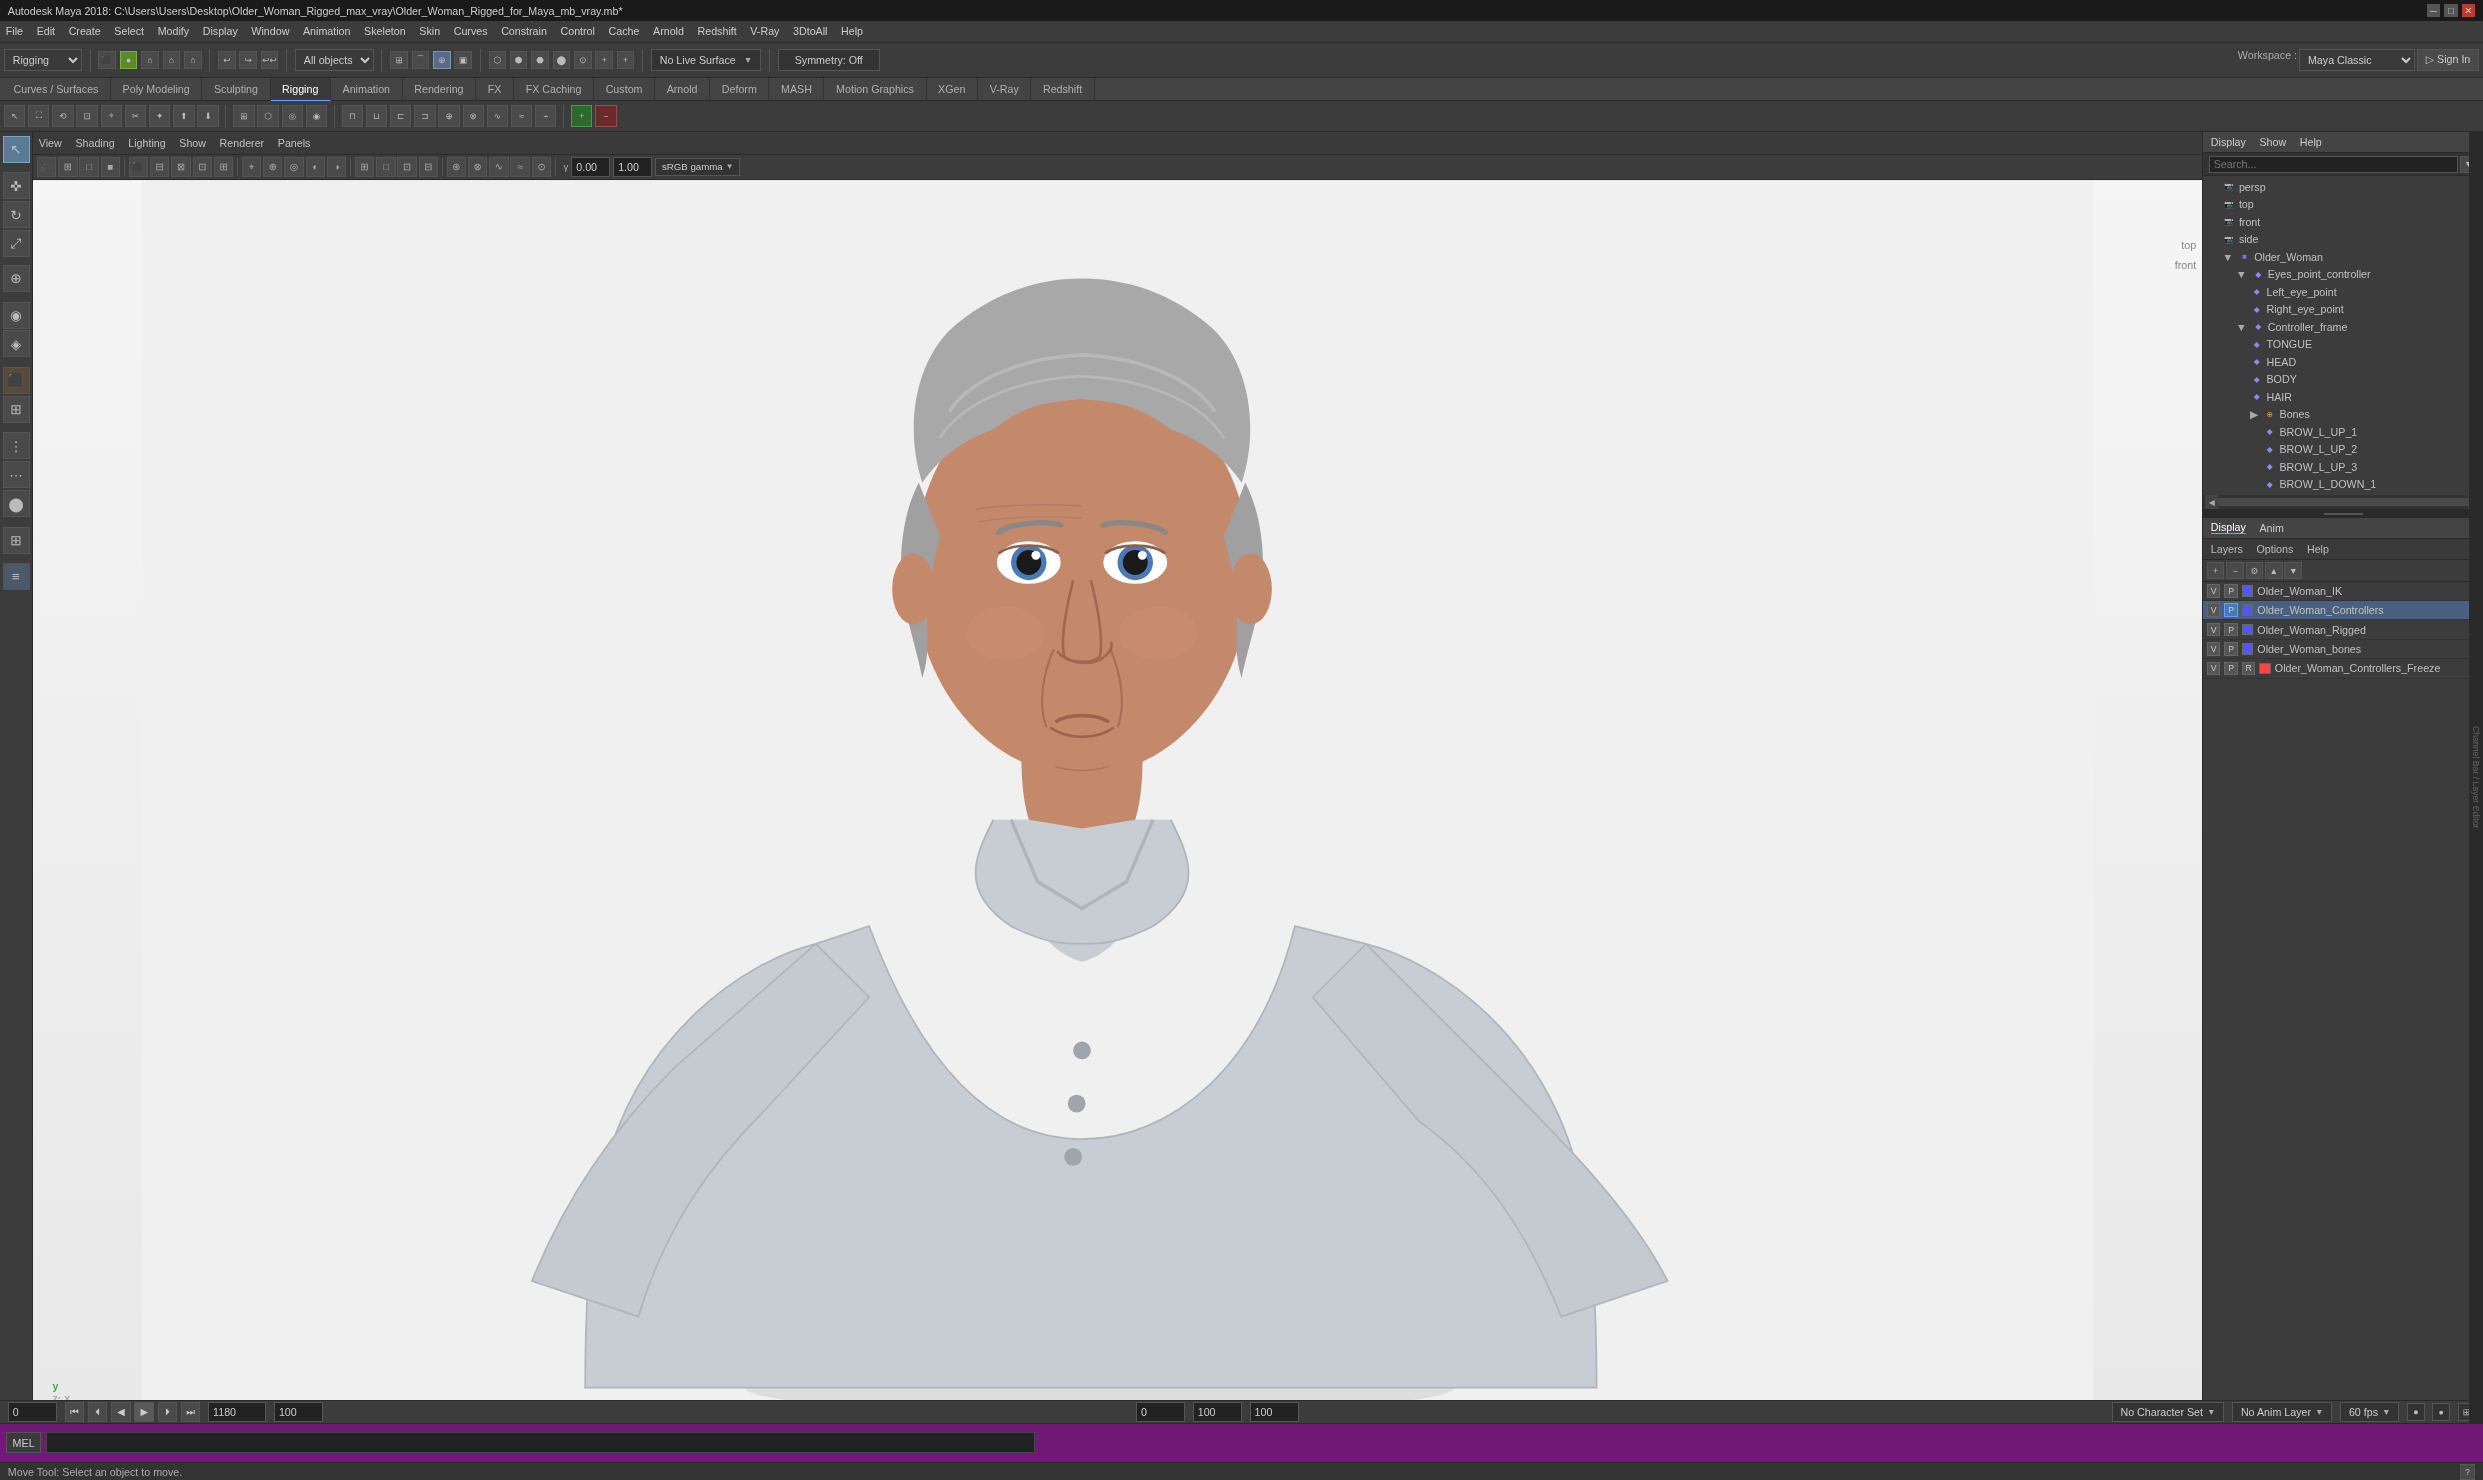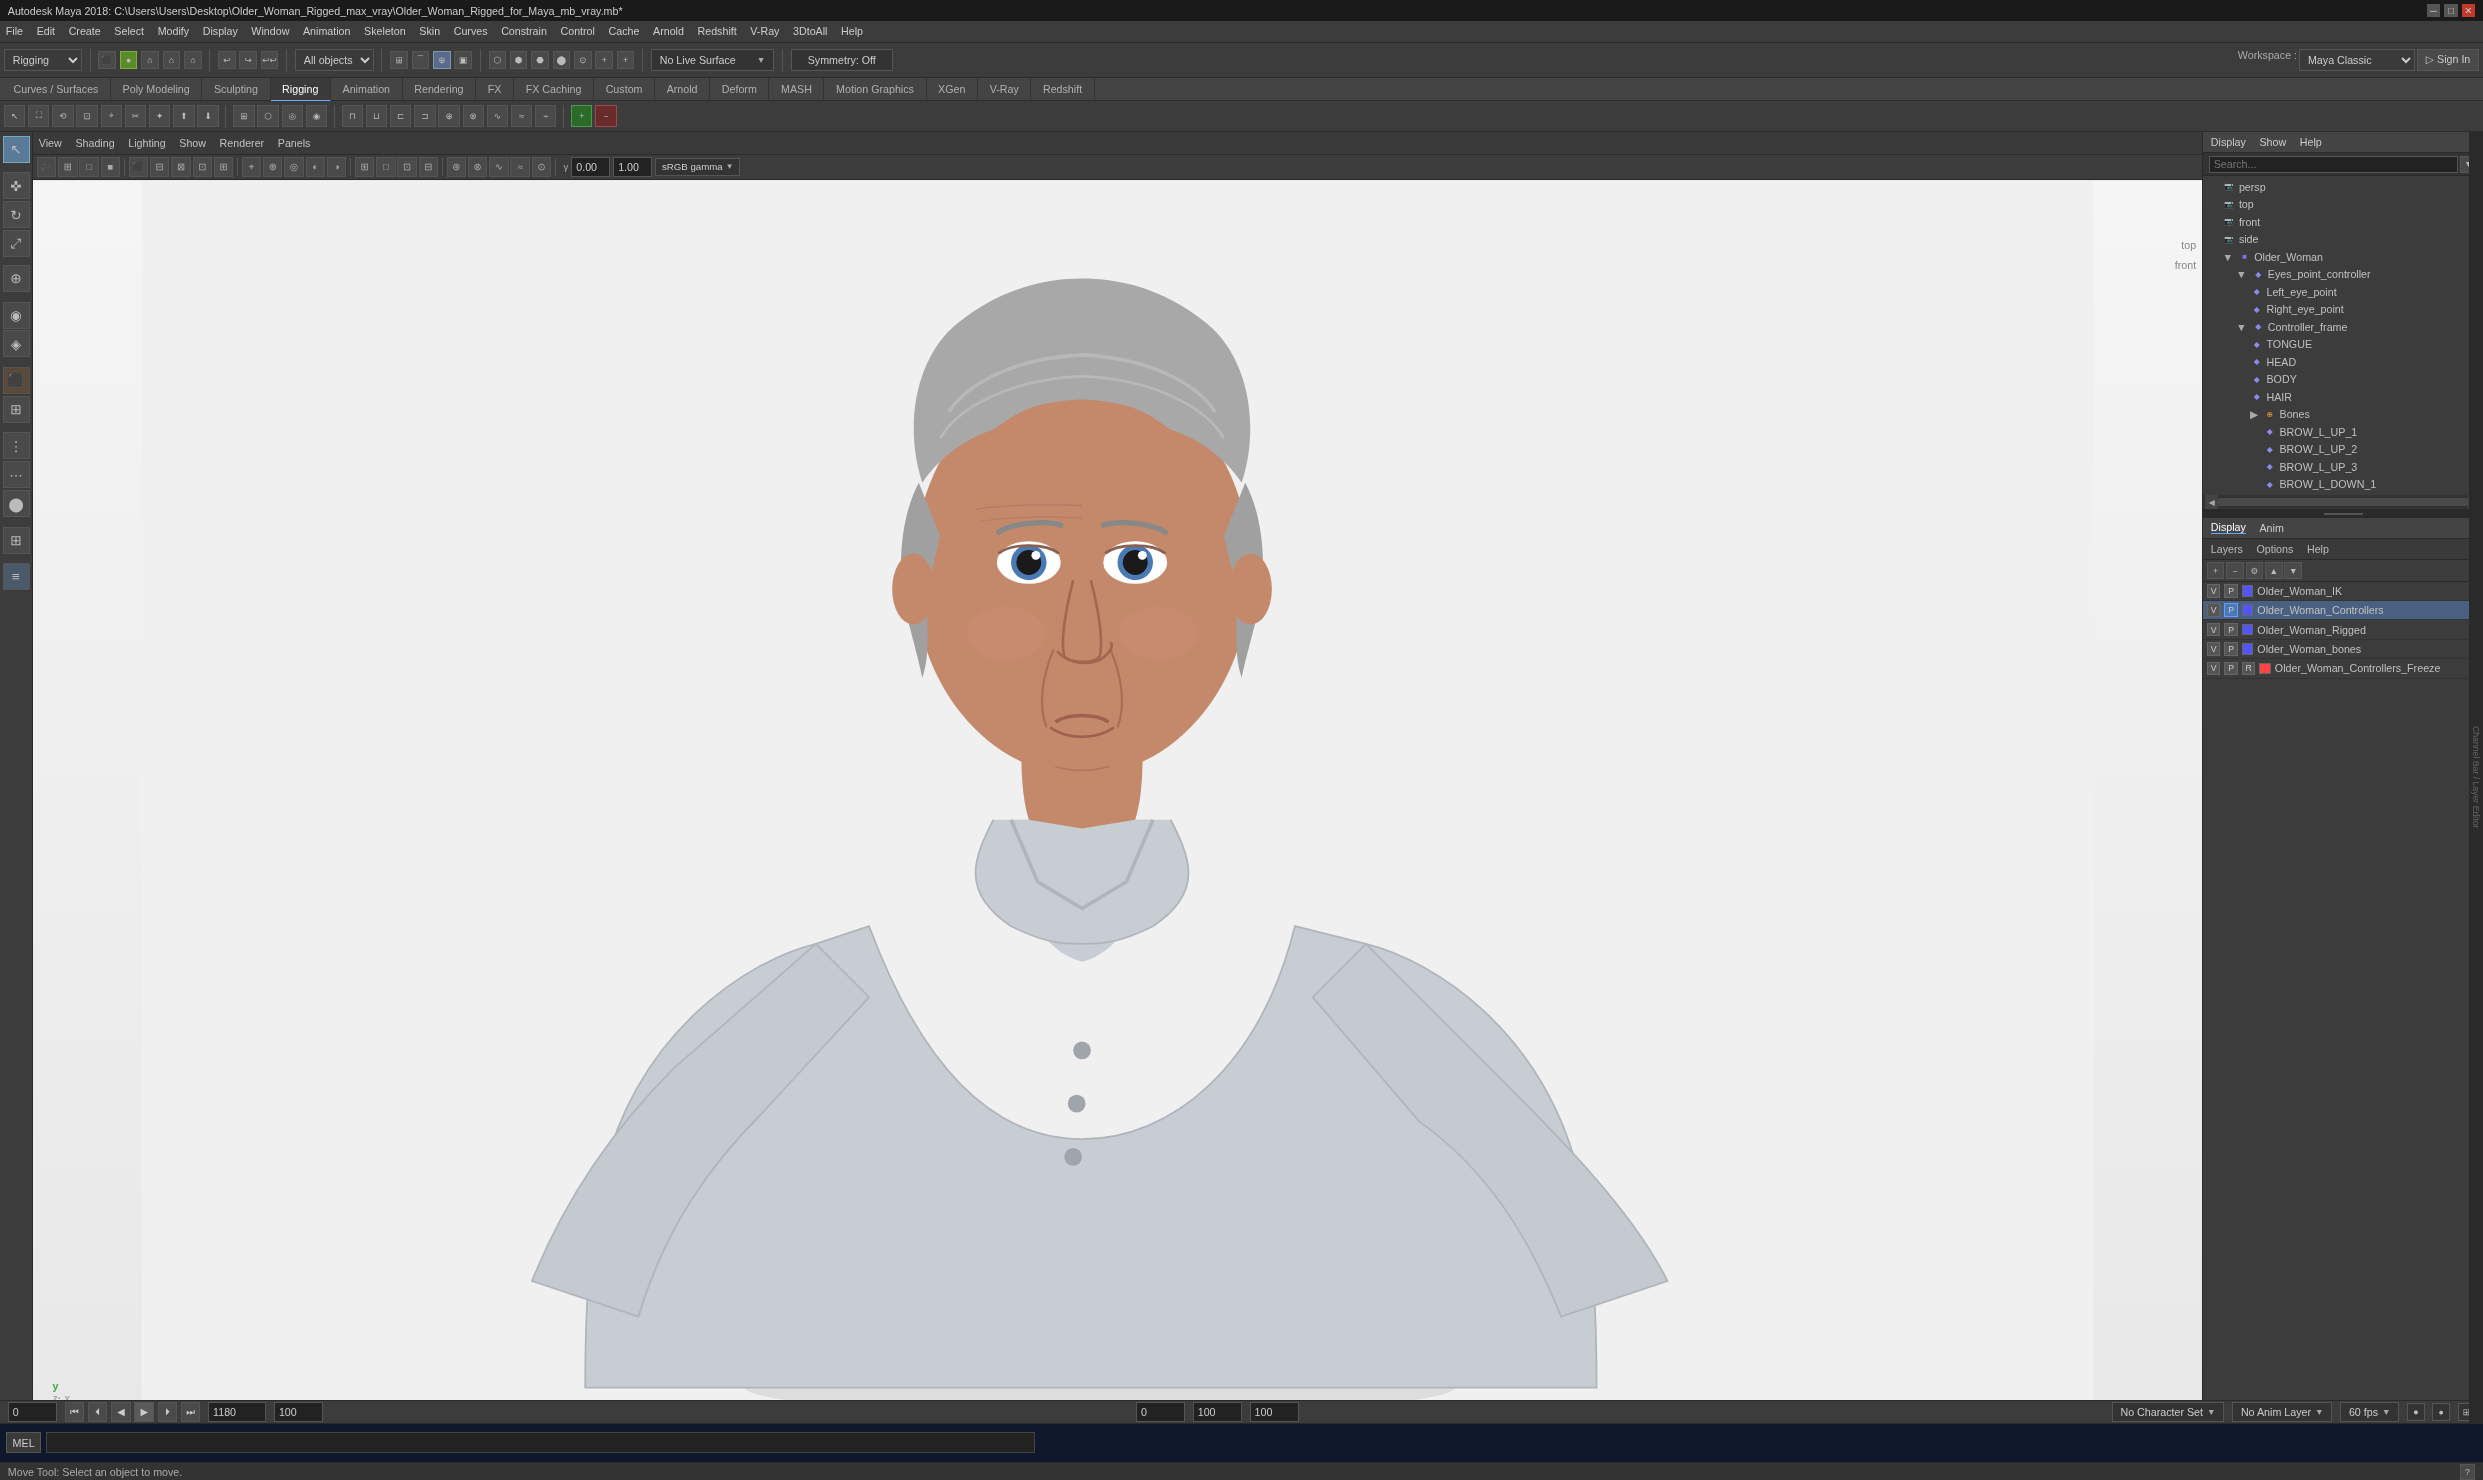--- a/index.html
+++ b/index.html
@@ -654,21 +654,21 @@
   <div style="width:1px;height:23px;background:#555;margin:0 3.9px"></div>
   <button class="icon-sm">⬡</button>
   <button class="icon-sm">⬢</button>
   <button class="icon-sm">⬣</button>
   <button class="icon-sm">⬤</button>
   <button class="icon-sm">⊙</button>
   <button class="icon-sm">+</button>
   <button class="icon-sm">+</button>
   <div style="width:1px;height:23px;background:#555;margin:0 3.9px"></div>
 
-  <div style="display:flex;align-items:center;gap:21px;background:#333;border:1px solid #555;padding:0 7.8px;height:21.3px;cursor:pointer">
+  <div style="display:flex;align-items:center;gap:8px;background:#333;border:1px solid #555;padding:0 7.8px;height:21.3px;cursor:pointer">
     <span style="color:#ccc;font-size:10.7px">No Live Surface</span>
     <span style="color:#aaa;font-size:8.7px">▼</span>
   </div>
   <div style="width:1px;height:23px;background:#555;margin:0 3.9px"></div>
   <div style="display:flex;align-items:center;gap:3.9px;background:#333;border:1px solid #555;padding:0 16px;height:21.3px;cursor:pointer">
     <span style="color:#ccc;font-size:10.7px">Symmetry: Off</span>
   </div>
   <div style="flex:1"></div>
 
   <div style="display:flex;align-items:flex-start;gap:2px">
@@ -1181,21 +1181,21 @@
   <div style="display:flex;align-items:center;gap:3.9px;background:#333;border:1px solid #555;padding:0 7.8px;height:19.4px;cursor:pointer">
     <span style="color:#ccc;font-size:10.7px">60 fps</span>
     <span style="color:#aaa;font-size:8.7px">▼</span>
   </div>
 
   <button class="icon-sm" style="background:#333">⏺</button>
   <button class="icon-sm" style="background:#333">●</button>
   <button class="icon-sm" style="background:#333">⊞</button>
 </div>
 
-<div style="position:absolute;bottom:19.4px;left:0;right:0;height:39px;background:#0f172a;display:flex;align-items:center;padding:0 5.8px;gap:5px;border-top:1px solid #2a2a2a;">
+<div style="position:absolute;bottom:19.4px;left:0;right:0;height:39px;background:#701a75;display:flex;align-items:center;padding:0 5.8px;gap:5px;border-top:1px solid #2a2a2a;">
   <div style="background:#3a3a3a;border:1px solid #555;padding:0 5.8px;height:21.3px;display:flex;align-items:center;cursor:pointer">
     <span style="color:#ccc;font-size:10.7px">MEL</span>
   </div>
   <input type="text" style="flex: 1 1 0%; max-width: 40%; height: 21.3px; background: rgb(34, 34, 34); border: 1px solid rgb(68, 68, 68); color: rgb(204, 204, 204); font-size: 10.7px; padding: 0px 3.9px;">
   <div style="flex:1;display:flex;align-items:center">
   </div>
 </div>
 
 <div id="status-bar-bottom" style="bottom:0">
   <span style="color:#aaa;font-size:10.7px">Move Tool: Select an object to move.</span>

